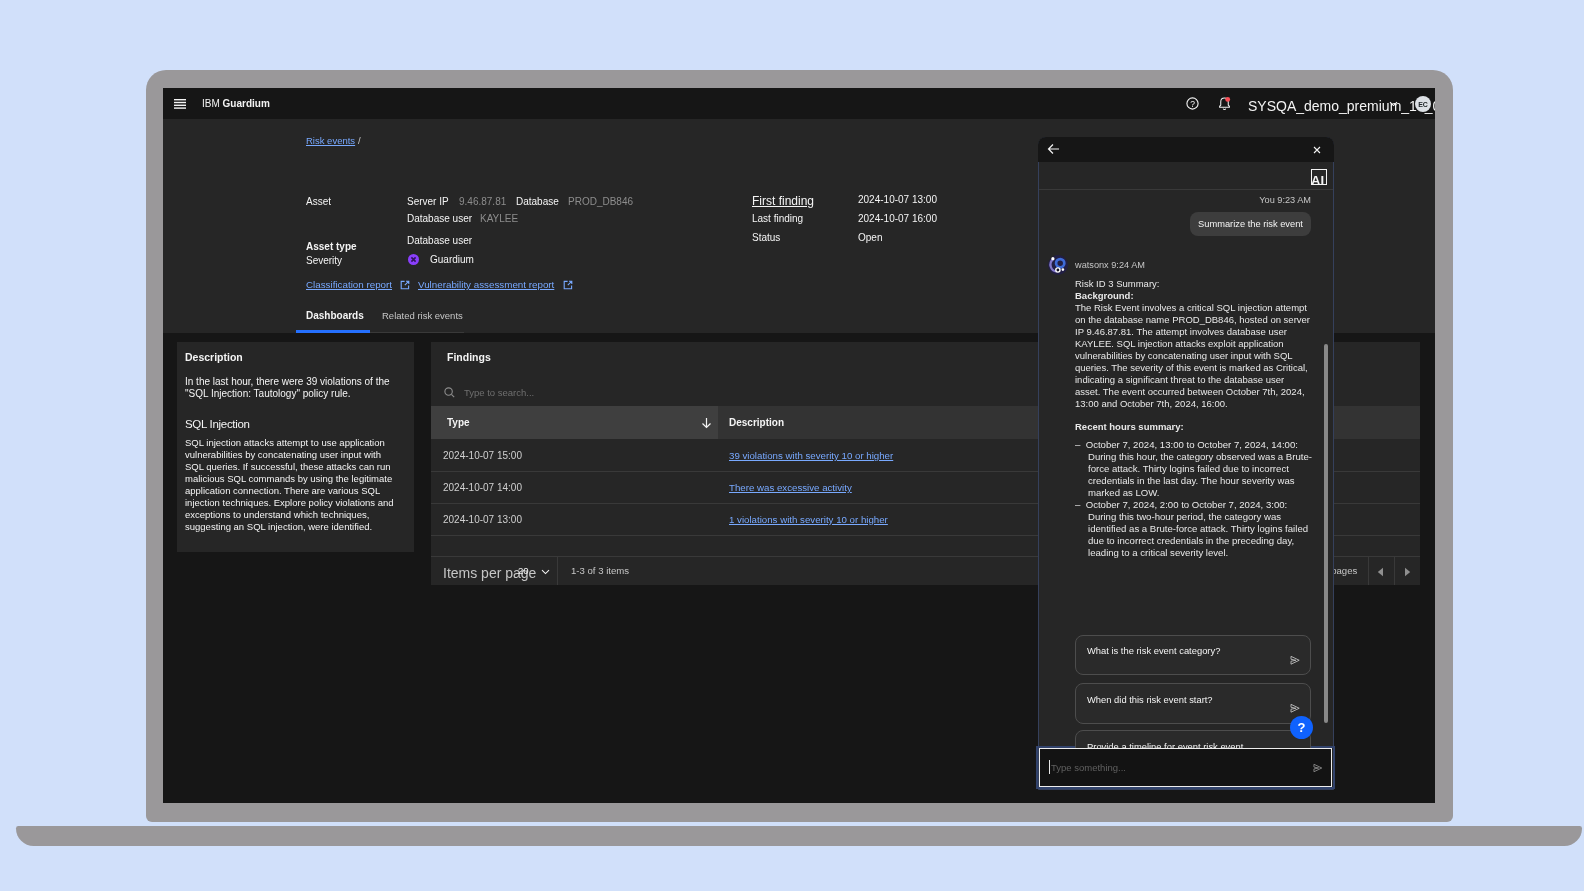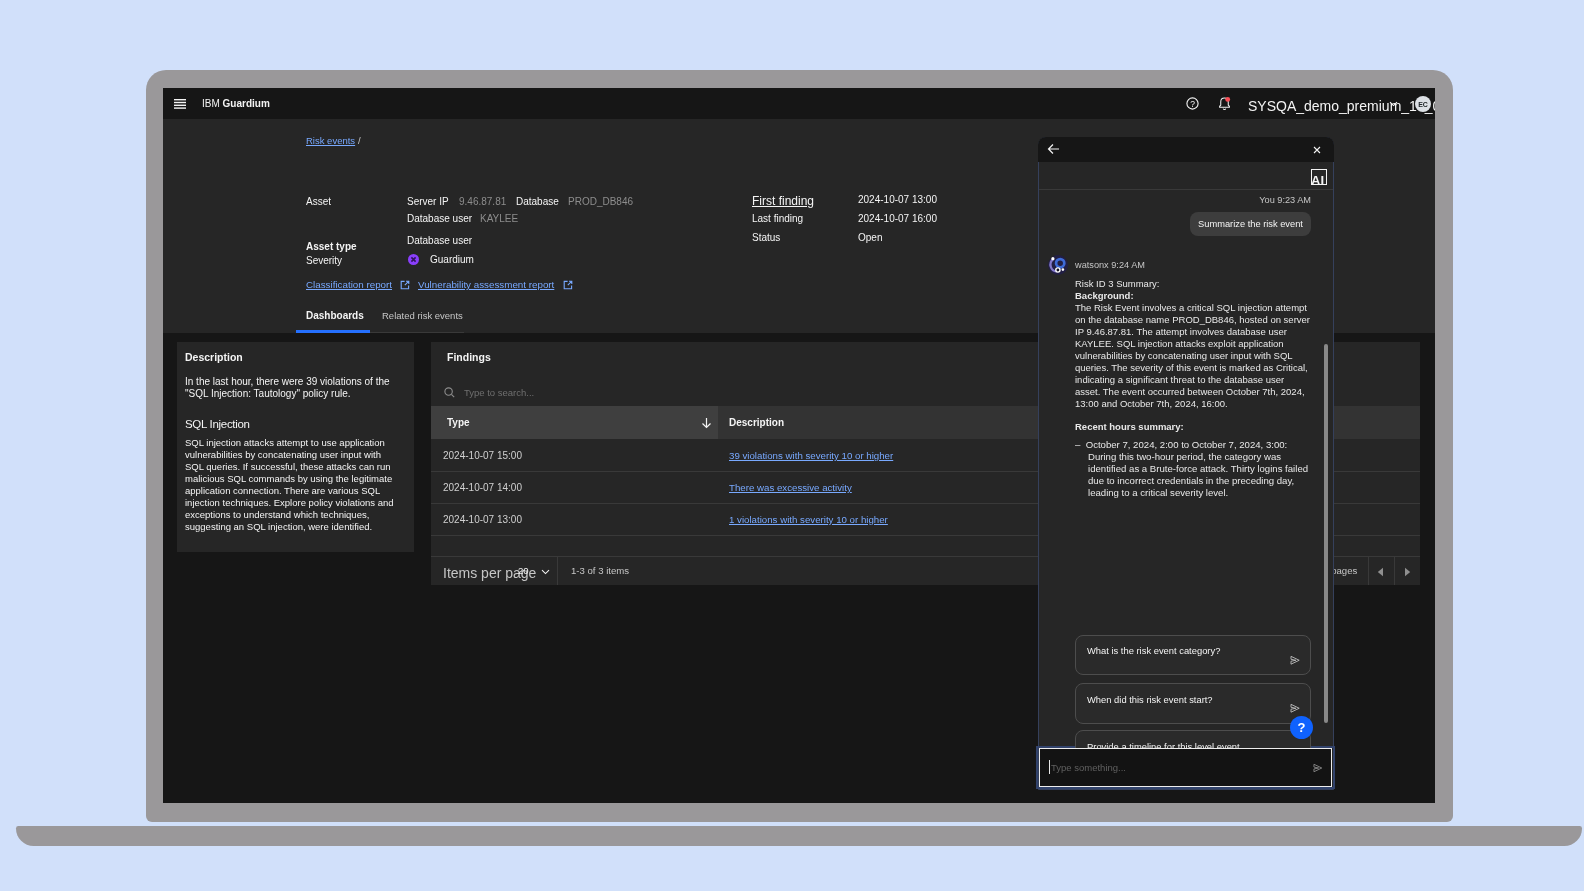--- a/index.html
+++ b/index.html
@@ -160,37 +160,38 @@
   <circle cx="9.9" cy="15" r="2.8" fill="#ffffff"></circle>
   <circle cx="9.9" cy="15" r="1.4" fill="#14121f"></circle>
   <circle cx="4.9" cy="3.7" r="1.6" fill="#ffffff"></circle>
   <circle cx="14.9" cy="14.6" r="1.3" fill="#ffffff"></circle>
 </svg>
 <div class="t" style="left:912px;top:172px;font-size:9.2px;color:#c6c6c6;">watsonx 9:24 AM</div>
 
 <div style="left:912px;top:190px;font-size:9.5px;line-height:12px;color:#e8e8e8;white-space:nowrap;">Risk ID 3 Summary:<br><b>Background:</b><br>The Risk Event involves a critical SQL injection attempt<br>on the database name PROD_DB846, hosted on server<br>IP 9.46.87.81. The attempt involves database user<br>KAYLEE. SQL injection attacks exploit application<br>vulnerabilities by concatenating user input with SQL<br>queries. The severity of this event is marked as Critical,<br>indicating a significant threat to the database user<br>asset. The event occurred between October 7th, 2024,<br>13:00 and October 7th, 2024, 16:00.</div>
 <div class="t" style="left:912px;top:333px;font-size:9.5px;font-weight:bold;color:#e8e8e8;">Recent hours summary:</div>
 <div style="left:912px;top:351px;font-size:9.6px;line-height:12px;color:#e8e8e8;white-space:nowrap;">
+<div style="padding-left:13px;text-indent:-13px;">–&nbsp; October 7, 2024, 13:00 to October 7, 2024, 14:00:<br>During this hour, the category observed was a Brute-<br>force attack. Thirty logins failed due to incorrect<br>credentials in the last day. The hour severity was<br>marked as LOW.</div>
 <div style="padding-left:13px;text-indent:-13px;">–&nbsp; October 7, 2024, 2:00 to October 7, 2024, 3:00:<br>During this two-hour period, the category was<br>identified as a Brute-force attack. Thirty logins failed<br>due to incorrect credentials in the preceding day,<br>leading to a critical severity level.</div>
 </div>
 
 <div style="left:872.5px;top:657.5px;width:299px;height:43.5px;border:2.5px solid #31426b;"></div>
 
 <div style="left:912px;top:547px;width:236px;height:40px;background:#2a2a2a;border:1px solid #4d4d4d;border-radius:8px;"></div>
 <div class="t" style="left:924px;top:557px;font-size:9.4px;color:#f4f4f4;">What is the risk event category?</div>
 <svg style="left:1127px;top:567px;" width="10.5" height="10.5" viewBox="0 0 16 16">
       <path d="M1.5 2 L14 8 L1.5 14 L1.5 9.5 L9 8 L1.5 6.5 Z" fill="none" stroke="#c6c6c6" stroke-width="1.3"></path>
     </svg>
 <div style="left:912px;top:594.5px;width:236px;height:41px;background:#2a2a2a;border:1px solid #4d4d4d;border-radius:8px;"></div>
 <div class="t" style="left:924px;top:606px;font-size:9.4px;color:#f4f4f4;">When did this risk event start?</div>
 <svg style="left:1127px;top:615px;" width="10.5" height="10.5" viewBox="0 0 16 16">
       <path d="M1.5 2 L14 8 L1.5 14 L1.5 9.5 L9 8 L1.5 6.5 Z" fill="none" stroke="#c6c6c6" stroke-width="1.3"></path>
     </svg>
 <div style="left:912px;top:642px;width:236px;height:41px;background:#2a2a2a;border:1px solid #4d4d4d;border-radius:8px;"></div>
-<div class="t" style="left:924px;top:653px;font-size:9.4px;color:#f4f4f4;">Provide a timeline for this level event</div>
+<div class="t" style="left:924px;top:653px;font-size:9.4px;color:#f4f4f4;">Provide a timeline for event risk event</div>
 
 <div style="left:1161px;top:256px;width:4px;height:379px;background:#888888;border-radius:2px;"></div>
 
 <div style="left:1127px;top:628px;width:23px;height:23px;border-radius:50%;background:#0f62fe;"></div>
 <div class="t" style="left:1127px;top:632px;width:23px;text-align:center;font-size:13px;font-weight:bold;color:#ffffff;">?</div>
 
 <div style="left:875.5px;top:660px;width:293px;height:39px;background:#131313;border:1.5px solid #ededed;"></div>
 <div style="left:886px;top:672px;width:1px;height:14px;background:#e8e8e8;"></div>
 <div class="t" style="left:888px;top:674px;font-size:9.5px;color:#606060;">Type something...</div>
 <svg style="left:1150px;top:675px;" width="10" height="10" viewBox="0 0 16 16">

